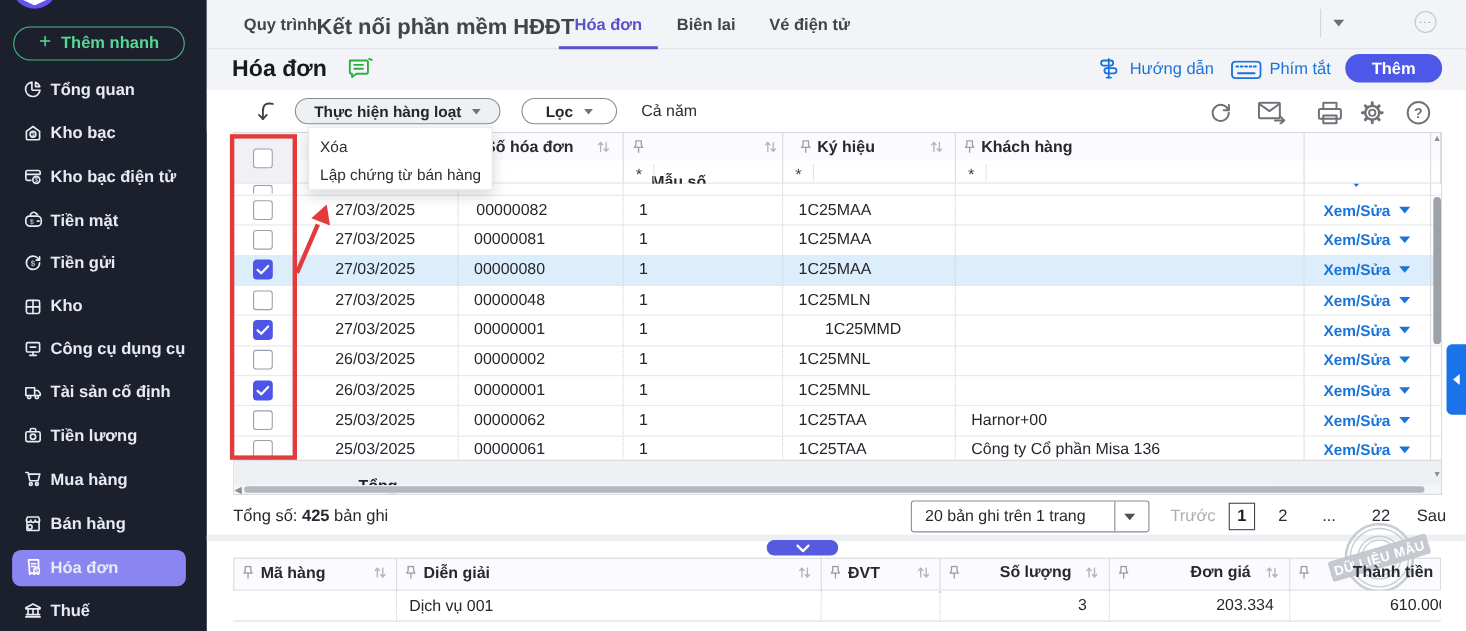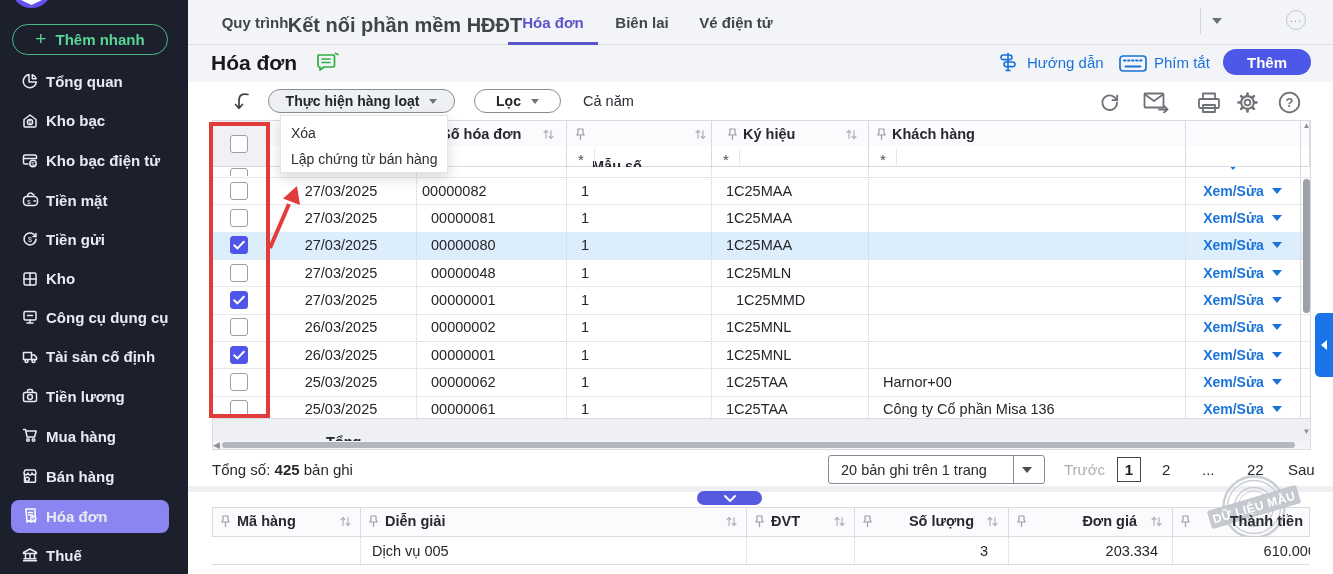--- a/index.html
+++ b/index.html
@@ -212,21 +212,21 @@
 <div class="abs" style="left:880px;top:151px;font-size:15px;color:#4a4d53;">*</div>
 <div class="abs" style="left:896px;top:149px;width:1px;height:16px;background:#e3e5e9;"></div>
 <div class="abs" style="left:212px;top:167px;width:1098px;height:251px;background:#fff;overflow:hidden;">
 <div class="abs" style="left:18px;top:1px;width:18px;height:8px;overflow:hidden;">
         <div class="abs" style="left:0;top:0;width:18px;height:18px;background:#fff;border:1.4px solid #9aa0aa;border-radius:3px;"></div>
       </div>
 <div class="abs" style="left:1016px;top:-3px;width:0;height:0;border-left:5px solid transparent;border-right:5px solid transparent;border-top:6px solid #1a73d9;"></div>
 <div class="abs" style="left:0;top:9.5px;width:1098px;height:1px;background:#e7e8ec;"></div>
 <div class="abs" style="left:18px;top:14.7px;width:18px;height:18px;background:#fff;border:1.4px solid #9aa0aa;border-radius:3px;"></div>
 <div class="abs" style="left:129px;top:15.7px;transform:translateX(-50%);font-size:14.5px;color:#24262b;">27/03/2025</div>
-<div class="abs" style="left:210px;top:15.7px;font-size:14.5px;color:#24262b;">00000082</div>
+<div class="abs" style="left:221px;top:15.7px;font-size:14.5px;color:#24262b;">00000082</div>
 <div class="abs" style="left:369px;top:15.7px;font-size:14.5px;color:#24262b;">1</div>
 <div class="abs" style="left:514px;top:15.7px;font-size:14.5px;color:#24262b;">1C25MAA</div>
 <div class="abs" style="left:973px;top:10.0px;width:115px;height:27.3px;display:flex;align-items:center;justify-content:center;font-size:14px;font-weight:700;color:#1a73d9;">Xem/Sửa<span style="margin-left:8px;width:0;height:0;border-left:5px solid transparent;border-right:5px solid transparent;border-top:6px solid #1a73d9;"></span></div>
 <div class="abs" style="left:0;top:37.3px;width:1098px;height:1px;background:#e7e8ec;"></div>
 <div class="abs" style="left:18px;top:42.0px;width:18px;height:18px;background:#fff;border:1.4px solid #9aa0aa;border-radius:3px;"></div>
 <div class="abs" style="left:129px;top:43.0px;transform:translateX(-50%);font-size:14.5px;color:#24262b;">27/03/2025</div>
 <div class="abs" style="left:219px;top:43.0px;font-size:14.5px;color:#24262b;">00000081</div>
 <div class="abs" style="left:369px;top:43.0px;font-size:14.5px;color:#24262b;">1</div>
 <div class="abs" style="left:514px;top:43.0px;font-size:14.5px;color:#24262b;">1C25MAA</div>
 <div class="abs" style="left:973px;top:37.3px;width:115px;height:27.3px;display:flex;align-items:center;justify-content:center;font-size:14px;font-weight:700;color:#1a73d9;">Xem/Sửa<span style="margin-left:8px;width:0;height:0;border-left:5px solid transparent;border-right:5px solid transparent;border-top:6px solid #1a73d9;"></span></div>
@@ -247,21 +247,21 @@
 <div class="abs" style="left:369px;top:97.7px;font-size:14.5px;color:#24262b;">1</div>
 <div class="abs" style="left:514px;top:97.7px;font-size:14.5px;color:#24262b;">1C25MLN</div>
 <div class="abs" style="left:973px;top:92.0px;width:115px;height:27.3px;display:flex;align-items:center;justify-content:center;font-size:14px;font-weight:700;color:#1a73d9;">Xem/Sửa<span style="margin-left:8px;width:0;height:0;border-left:5px solid transparent;border-right:5px solid transparent;border-top:6px solid #1a73d9;"></span></div>
 <div class="abs" style="left:0;top:119.3px;width:1098px;height:1px;background:#e7e8ec;"></div>
 <div class="abs" style="left:18px;top:124.0px;width:18px;height:18px;background:#4f55e8;border-radius:3.5px;"><svg width="18" height="18" viewBox="0 0 18 18">
           <path d="M4.2 9.3 L7.5 12.4 L13.8 5.8" fill="none" stroke="#fff" stroke-width="2" stroke-linecap="round" stroke-linejoin="round"></path>
         </svg></div>
 <div class="abs" style="left:129px;top:125.0px;transform:translateX(-50%);font-size:14.5px;color:#24262b;">27/03/2025</div>
 <div class="abs" style="left:219px;top:125.0px;font-size:14.5px;color:#24262b;">00000001</div>
 <div class="abs" style="left:369px;top:125.0px;font-size:14.5px;color:#24262b;">1</div>
-<div class="abs" style="left:524px;top:125.0px;font-size:14.5px;color:#24262b;">1C25MMD</div>
+<div class="abs" style="left:538px;top:125.0px;font-size:14.5px;color:#24262b;">1C25MMD</div>
 <div class="abs" style="left:973px;top:119.3px;width:115px;height:27.3px;display:flex;align-items:center;justify-content:center;font-size:14px;font-weight:700;color:#1a73d9;">Xem/Sửa<span style="margin-left:8px;width:0;height:0;border-left:5px solid transparent;border-right:5px solid transparent;border-top:6px solid #1a73d9;"></span></div>
 <div class="abs" style="left:0;top:146.6px;width:1098px;height:1px;background:#e7e8ec;"></div>
 <div class="abs" style="left:18px;top:151.3px;width:18px;height:18px;background:#fff;border:1.4px solid #9aa0aa;border-radius:3px;"></div>
 <div class="abs" style="left:129px;top:152.3px;transform:translateX(-50%);font-size:14.5px;color:#24262b;">26/03/2025</div>
 <div class="abs" style="left:219px;top:152.3px;font-size:14.5px;color:#24262b;">00000002</div>
 <div class="abs" style="left:369px;top:152.3px;font-size:14.5px;color:#24262b;">1</div>
 <div class="abs" style="left:514px;top:152.3px;font-size:14.5px;color:#24262b;">1C25MNL</div>
 <div class="abs" style="left:973px;top:146.6px;width:115px;height:27.3px;display:flex;align-items:center;justify-content:center;font-size:14px;font-weight:700;color:#1a73d9;">Xem/Sửa<span style="margin-left:8px;width:0;height:0;border-left:5px solid transparent;border-right:5px solid transparent;border-top:6px solid #1a73d9;"></span></div>
 <div class="abs" style="left:0;top:174.0px;width:1098px;height:1px;background:#e7e8ec;"></div>
 <div class="abs" style="left:18px;top:178.6px;width:18px;height:18px;background:#4f55e8;border-radius:3.5px;"><svg width="18" height="18" viewBox="0 0 18 18">
@@ -389,21 +389,21 @@
 <div class="abs" style="left:1150px;top:514px;"><svg width="13" height="13" viewBox="0 0 13 13" fill="none" stroke="#b0b3ba" stroke-width="1.2" stroke-linecap="round" stroke-linejoin="round">
         <path d="M4 10.5 V2.5 M4 2.5 L2 4.7 M4 2.5 L6 4.7"></path>
         <path d="M9 2.5 V10.5 M9 10.5 L7 8.3 M9 10.5 L11 8.3"></path>
       </svg></div>
 <div class="abs" style="left:1180px;top:514px;"><svg width="11" height="13" viewBox="0 0 11 13" fill="none" stroke="#9a9ea6" stroke-width="1.2">
         <path d="M3 1 h5 v4 l1.2 2 H1.8 L3 5 Z" stroke-linejoin="round"></path>
         <path d="M5.5 7 v4.5" stroke-linecap="round"></path>
       </svg></div>
 <div class="abs" style="left:1303px;top:513px;transform:translateX(-100%);font-size:14.5px;font-weight:700;color:#26292e;white-space:nowrap;">Thành tiền</div>
 <div class="abs" style="left:212px;top:537px;width:1098px;height:28px;background:#fff;border-bottom:1px solid #dadce0;overflow:hidden;"></div>
-<div class="abs" style="left:372px;top:543px;font-size:14.5px;color:#24262b;">Dịch vụ 005</div>
+<div class="abs" style="left:372px;top:543px;font-size:14.5px;color:#24262b;">Dịch vụ 001</div>
 <div class="abs" style="left:988px;top:543px;transform:translateX(-100%);font-size:14.5px;color:#24262b;">3</div>
 <div class="abs" style="left:1158px;top:543px;transform:translateX(-100%);font-size:14.5px;color:#24262b;">203.334</div>
 <div class="abs" style="left:1172px;top:537px;width:138px;height:28px;overflow:hidden;">
       <div class="abs" style="left:144px;top:6px;transform:translateX(-100%);font-size:14.5px;color:#24262b;white-space:nowrap;">610.000</div>
     </div>
 <div class="abs" style="left:360px;top:537px;width:0;height:28px;border-left:1px dotted #cdd0d6;"></div>
 <div class="abs" style="left:746px;top:537px;width:0;height:28px;border-left:1px dotted #cdd0d6;"></div>
 <div class="abs" style="left:854px;top:537px;width:0;height:28px;border-left:1px dotted #cdd0d6;"></div>
 <div class="abs" style="left:1008px;top:537px;width:0;height:28px;border-left:1px dotted #cdd0d6;"></div>
 <div class="abs" style="left:1172px;top:537px;width:0;height:28px;border-left:1px dotted #cdd0d6;"></div>

